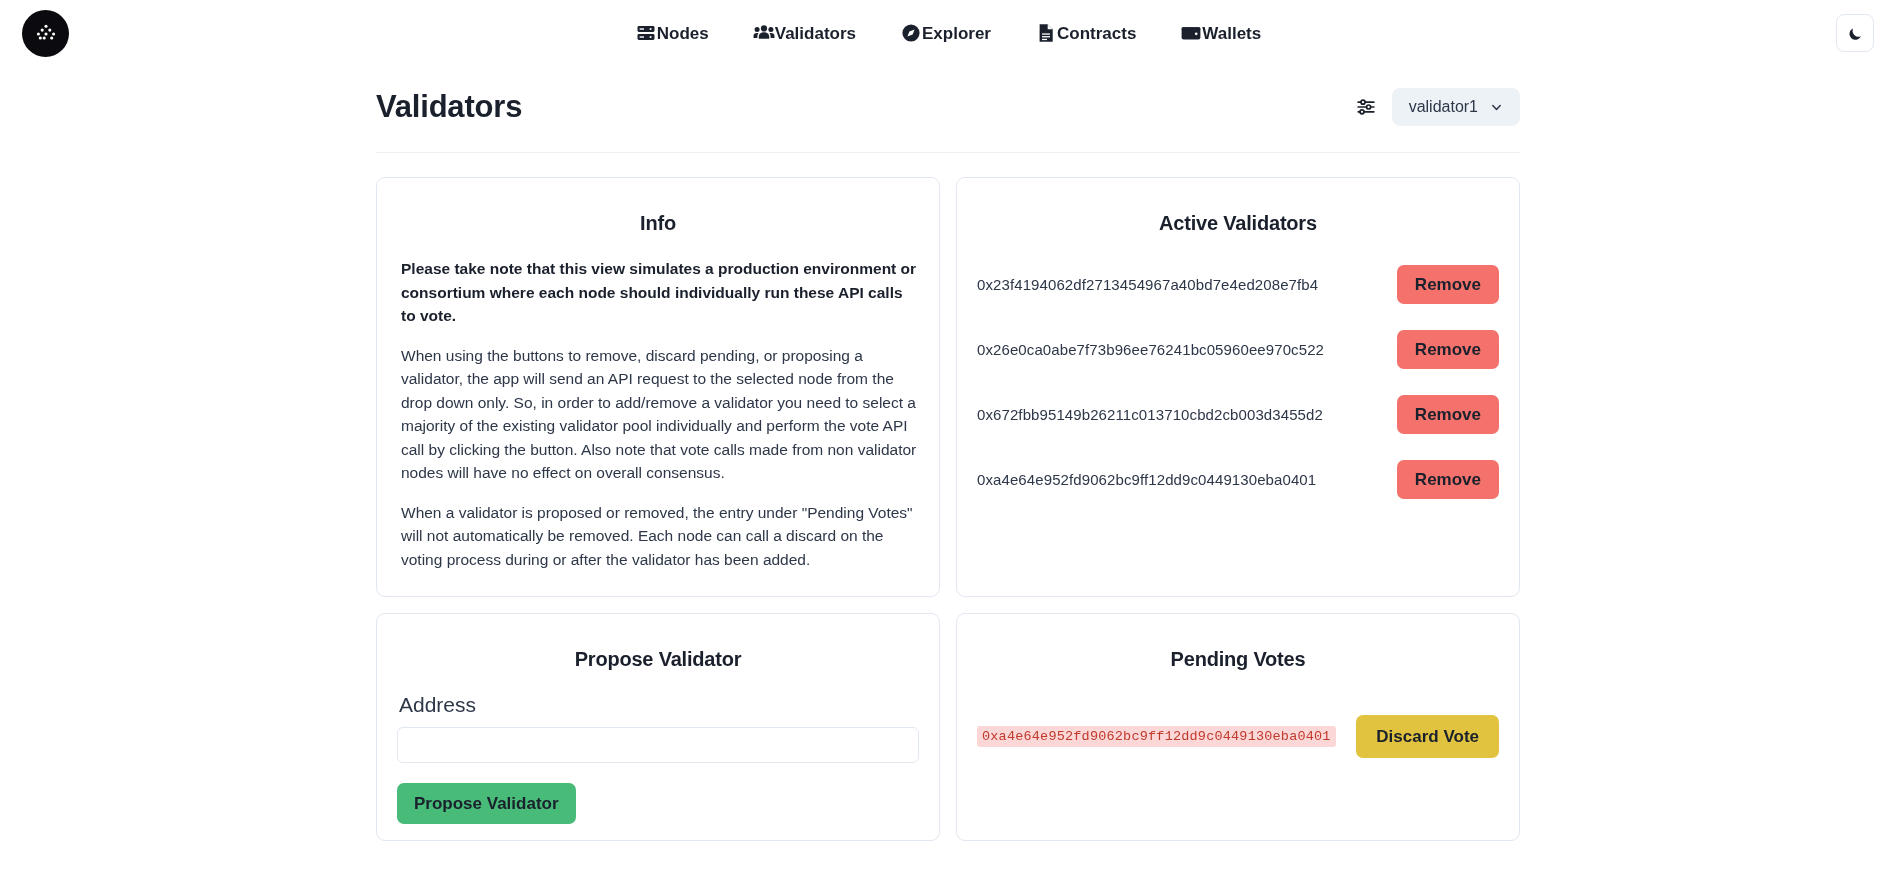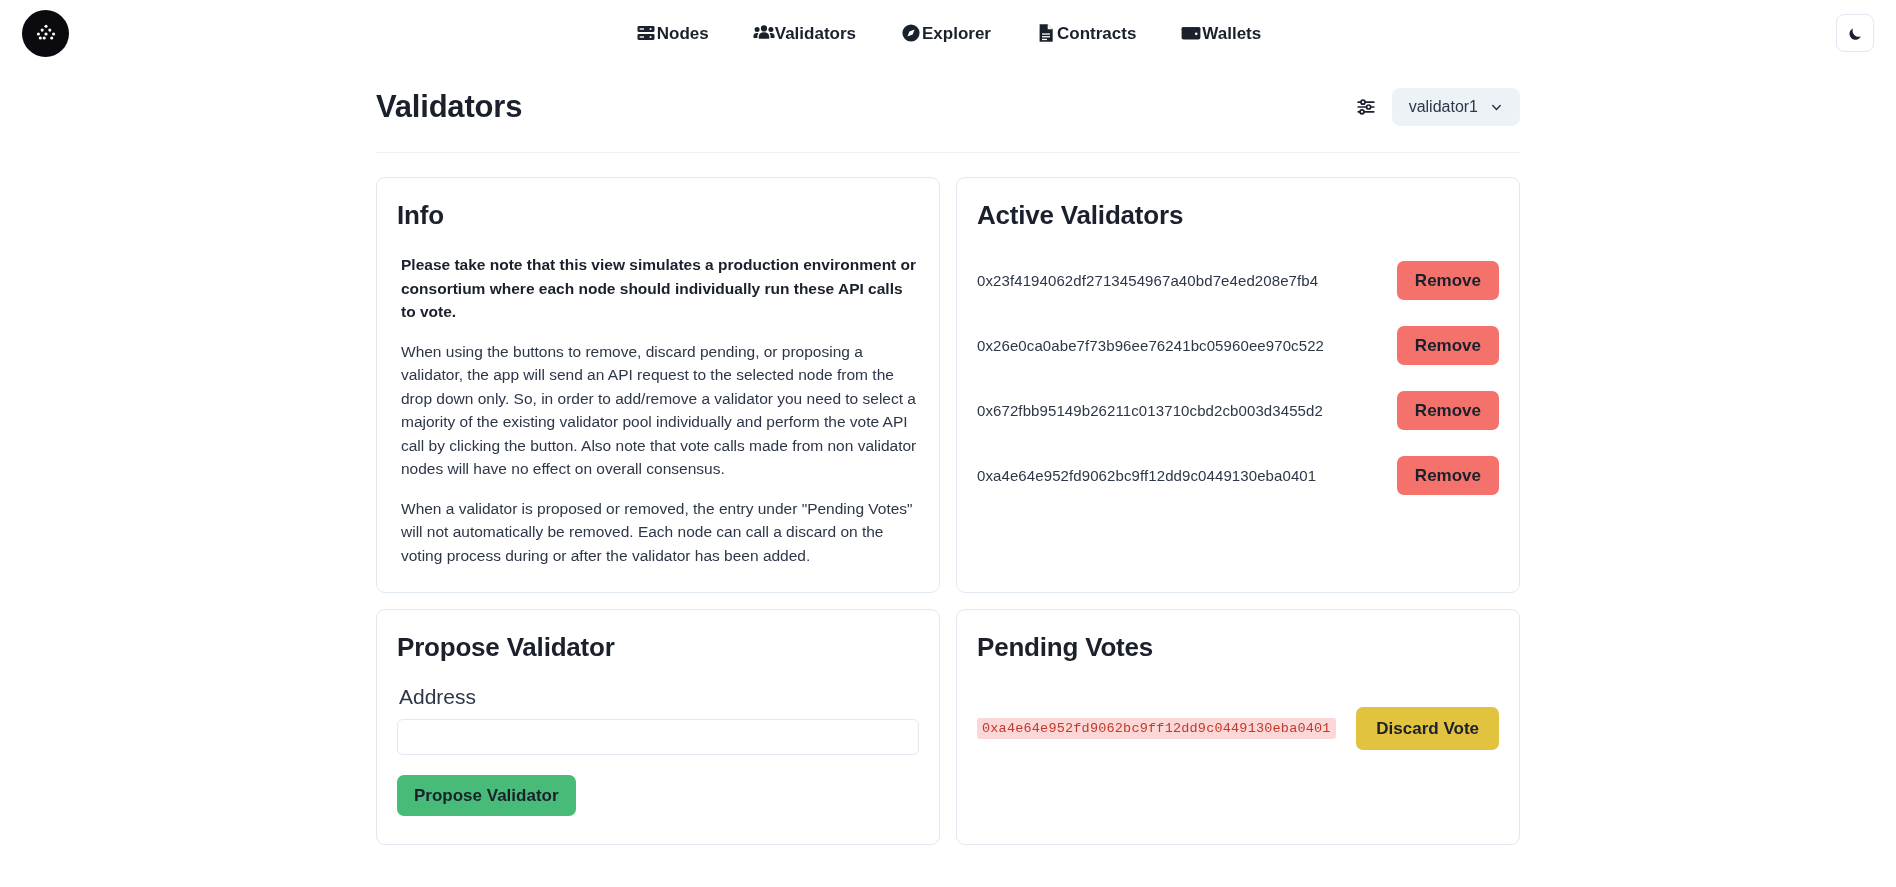--- a/index.html
+++ b/index.html
@@ -130,24 +130,25 @@
     gap: 16px;
     margin-top: 24px;
   }
   .card {
     border: 1px solid #e2e8f0;
     border-radius: 9px;
     background: #ffffff;
     padding: 22px 20px 24px;
   }
   .card-title {
-    font-size: 26px;
+    text-align: center;
+    font-size: 20px;
     font-weight: bold;
     color: #1a202c;
-    margin: 0 0 22px 0;
+    margin: 12px 0 22px 0;
     letter-spacing: -0.2px;
   }
 
   
   .info-card { min-height: 378px; }
   .info-p {
     font-size: 15.5px;
     line-height: 1.52;
     color: #2d3748;
     margin: 0 0 16px 4px;
@@ -178,21 +179,21 @@
     color: #1a202c;
     cursor: pointer;
     padding: 11px 18px;
     line-height: 1;
   }
   .btn-remove { background: #f4726b; min-width: 86px; }
   .btn-green { background: #48bb78; padding: 12px 17px; }
   .btn-gold { background: #e2c340; padding: 13px 20px; }
 
   
-  .propose-card { padding-bottom: 28px; }
+  .propose-card { padding-bottom: 16px; }
   .field-label {
     font-size: 21px;
     color: #2d3748;
     display: block;
     margin: 0 0 10px 2px;
   }
   .text-input {
     width: 100%;
     height: 36px;
     border: 1px solid #e2e8f0;

